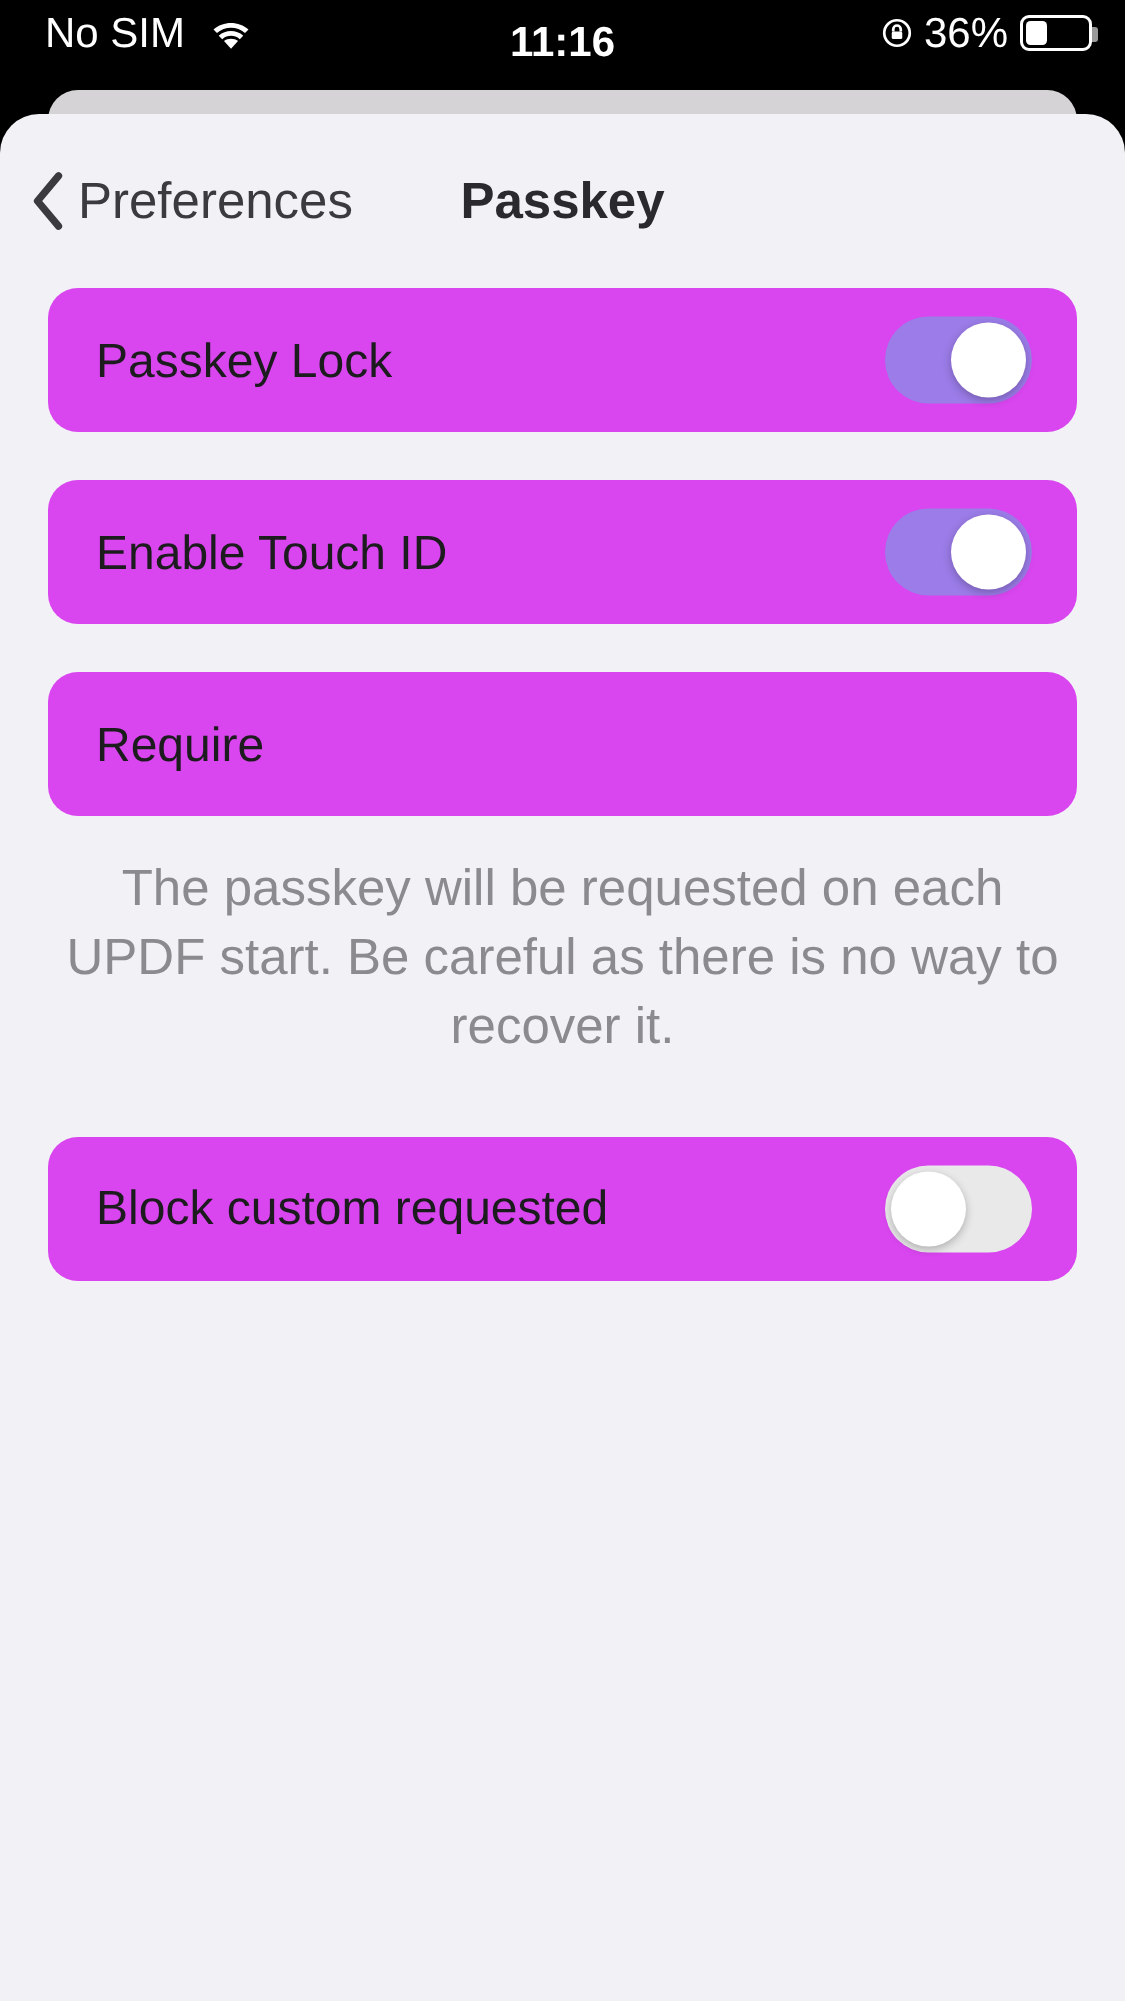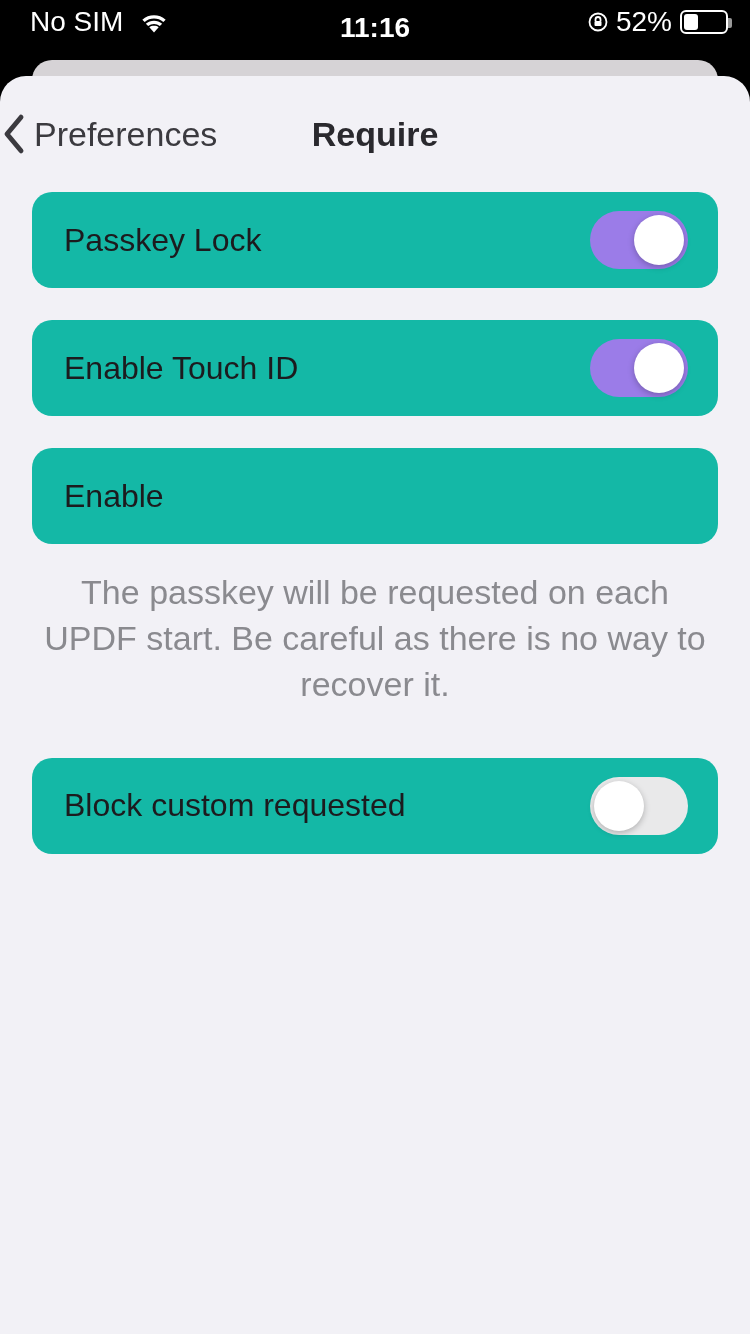--- a/index.html
+++ b/index.html
@@ -51,35 +51,36 @@
     .nav-bar {
       height: 116px;
       display: flex;
       align-items: center;
       position: relative;
     }
     .back-button {
       display: flex;
       align-items: center;
       gap: 6px;
+      padding-left: 18px;
       cursor: pointer;
     }
     .chevron-left { width: 28px; height: 42px; }
     .back-label { font-size: 34px; color: #3b3a3f; font-weight: 400; }
     .nav-title {
       position: absolute;
       left: 50%;
       transform: translateX(-50%);
       font-size: 34px;
       font-weight: 600;
       color: #2a292e;
     }
     .content { padding: 0 32px; }
     .group {
-      background: #14b8a6;
+      background: #d946ef;
       border-radius: 20px;
       margin-bottom: 32px;
       overflow: hidden;
     }
     .row {
       display: flex;
       align-items: center;
       justify-content: space-between;
       min-height: 96px;
       padding: 0 30px 0 32px;
@@ -128,38 +129,38 @@
       <path d="M2 7 C7.5 2 16.5 2 22 7 L20 9 C15.5 5 8.5 5 4 9 Z"></path>
     </svg>
   </div>
   <div class="status-center">11:16</div>
   <div class="status-right">
     <svg class="lock-icon" viewBox="0 0 20 20" fill="none" stroke="#fff" stroke-width="1.8">
       <circle cx="10" cy="10" r="8.5"></circle>
       <path d="M7.5 9 V7.5 a2.5 2.5 0 0 1 5 0 V9"></path>
       <rect x="6.5" y="9" width="7" height="5" rx="1" fill="#fff" stroke="none"></rect>
     </svg>
-    <span>52%</span>
+    <span>36%</span>
     <div class="battery">
       <div class="battery-fill"></div>
     </div>
   </div>
 </div>
 
 <div class="sheet-backdrop"></div>
 
 <div class="sheet">
   <div class="nav-bar">
     <div class="back-button">
       <svg class="chevron-left" viewBox="0 0 18 30" fill="none" stroke="#3b3a3f" stroke-width="3.5" stroke-linecap="round" stroke-linejoin="round">
         <path d="M14 3 L4 15 L14 27"></path>
       </svg>
       <span class="back-label">Preferences</span>
     </div>
-    <div class="nav-title">Require</div>
+    <div class="nav-title">Passkey</div>
   </div>
 
   <div class="content">
 
     <div class="group">
       <div class="row">
         <span class="row-label">Passkey Lock</span>
         <div class="switch on">
             <div class="knob"></div>
           </div>
@@ -170,21 +171,21 @@
       <div class="row">
         <span class="row-label">Enable Touch ID</span>
         <div class="switch on">
             <div class="knob"></div>
           </div>
       </div>
     </div>
 
     <div class="group">
       <div class="row">
-        <span class="row-label">Enable</span>
+        <span class="row-label">Require</span>
       </div>
     </div>
 
     <div class="footer-text">The passkey will be requested on each UPDF start. Be careful as there is no way to recover it.</div>
 
     <div class="group">
       <div class="row">
         <span class="row-label">Block custom requested</span>
         <div class="switch off">
             <div class="knob"></div>

